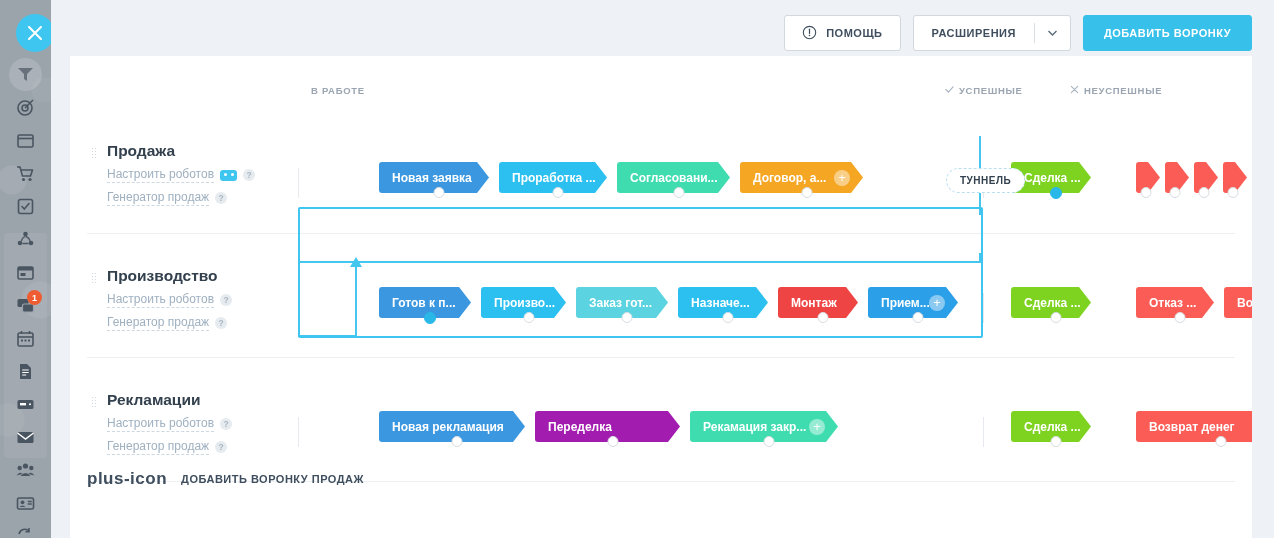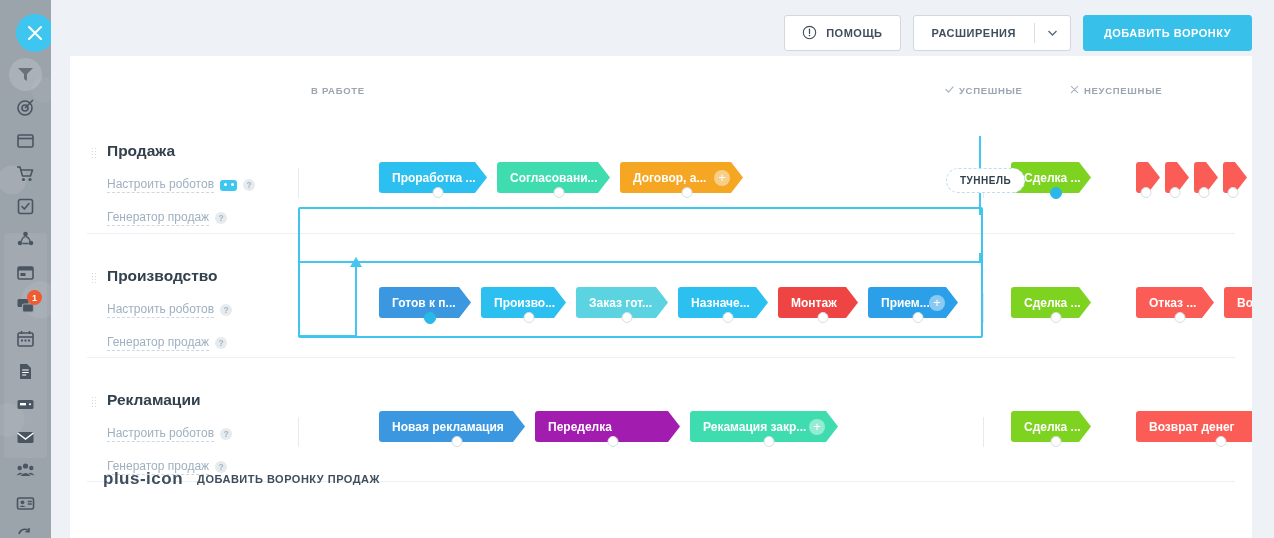--- a/index.html
+++ b/index.html
@@ -119,21 +119,21 @@
   }
   .row-name {
     margin-left: 20px; font-size: 15.5px; font-weight: bold; color: #33404d;
   }
   .row-link {
     margin-left: 20px; margin-top: 7px;
     font-size: 12px; color: #9fb0c0;
     border-bottom: 1px dashed #cdd7e0; display: inline-flex;
     align-items: center; cursor: pointer; line-height: 15px;
   }
-  .row-link-wrap { margin-left: 0; display: flex; align-items: center; gap: 6px; margin-top: 17px; }
+  .row-link-wrap { margin-left: 0; display: flex; align-items: center; gap: 6px; margin-top: 7px; }
   .robot-chip {
     width: 17px; height: 11px; border-radius: 3px; background: #3ec6f0;
     position: relative; display: inline-block;
   }
   .robot-chip::before, .robot-chip::after {
     content: ""; position: absolute; top: 3px; width: 3px; height: 3px;
     border-radius: 50%; background: #fff;
   }
   .robot-chip::before { left: 3.5px; }
   .robot-chip::after { right: 3.5px; }
@@ -198,21 +198,21 @@
     pointer-events: none;
   }
 
   
   .add-funnel {
     position: absolute; left: 17px; top: 414px;
     display: flex; align-items: center; gap: 14px;
     font-size: 11px; font-weight: bold; color: #3f4e5e;
     letter-spacing: .5px; cursor: pointer;
   }
-  .add-funnel .pl { font-size: 17px; font-weight: bold; line-height: 1; color: #3f4e5e; margin-left: 16px; }
+  .add-funnel .pl { font-size: 17px; font-weight: bold; line-height: 1; color: #3f4e5e; }
 </style>
 </head>
 <body>
 
 <div id="app">
 
   <div class="sidebar">
     <div class="sidebar-bg"></div>
     <div class="sb-close">
       <svg viewBox="0 0 14 14">
@@ -393,20 +393,26 @@
             </div>
             <div style="margin-left:20px" class="row-link-wrap">
               <span class="row-link" style="margin-left:0;margin-top:0">Генератор продаж</span>
               <span class="q-mark">?</span>
             </div>
           </div>
           <div class="vdivider" style="left: 228px;"></div>
           <div class="vdivider" style="left: 913px;"></div>
           <div class="stages stages-work">
             <div class="stage-wrap">
+              <div class="stage" style="background: rgb(58, 151, 224); width: 110px;">
+                <span>Новая заявка</span>
+              </div>
+              <span class="stage-dot"></span>
+            </div>
+            <div class="stage-wrap">
               <div class="stage" style="background: rgb(43, 192, 240); width: 108px;">
                 <span>Проработка ...</span>
               </div>
               <span class="stage-dot"></span>
             </div>
             <div class="stage-wrap">
               <div class="stage" style="background: rgb(63, 220, 176); width: 113px;">
                 <span>Согласовани...</span>
               </div>
               <span class="stage-dot"></span>

